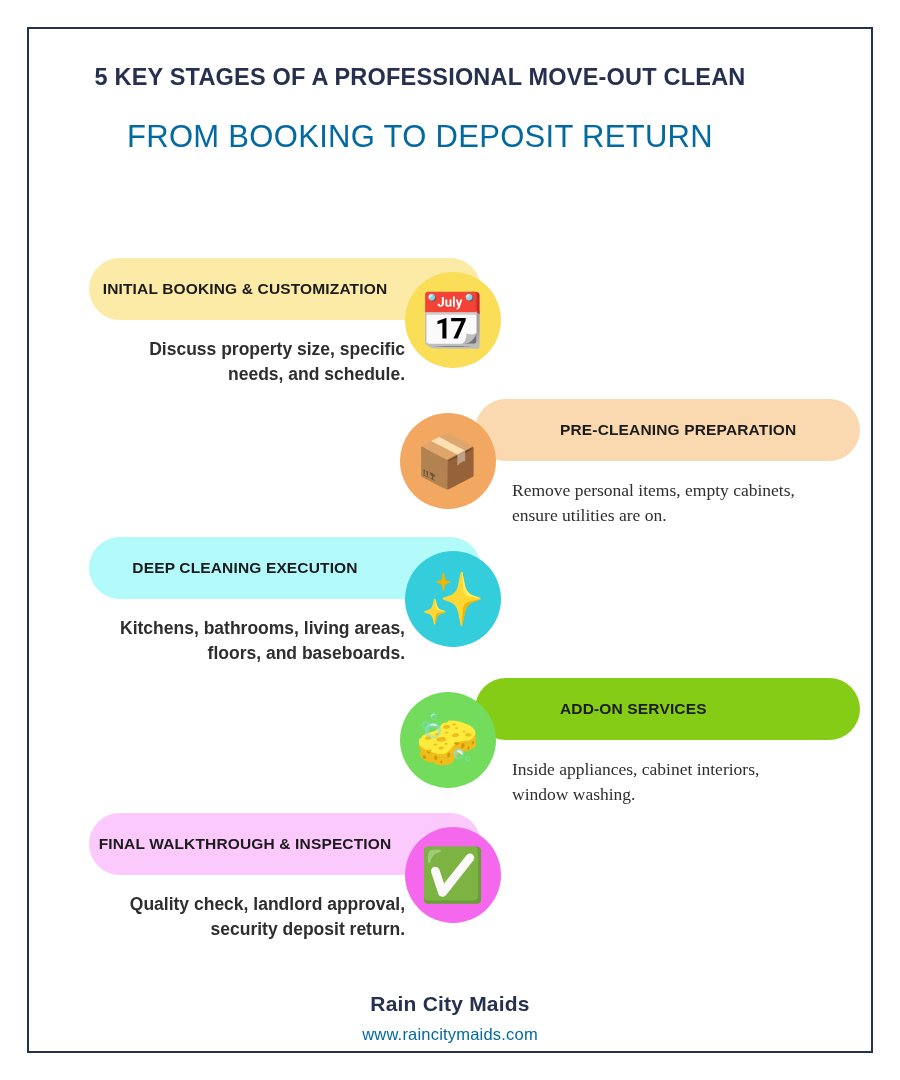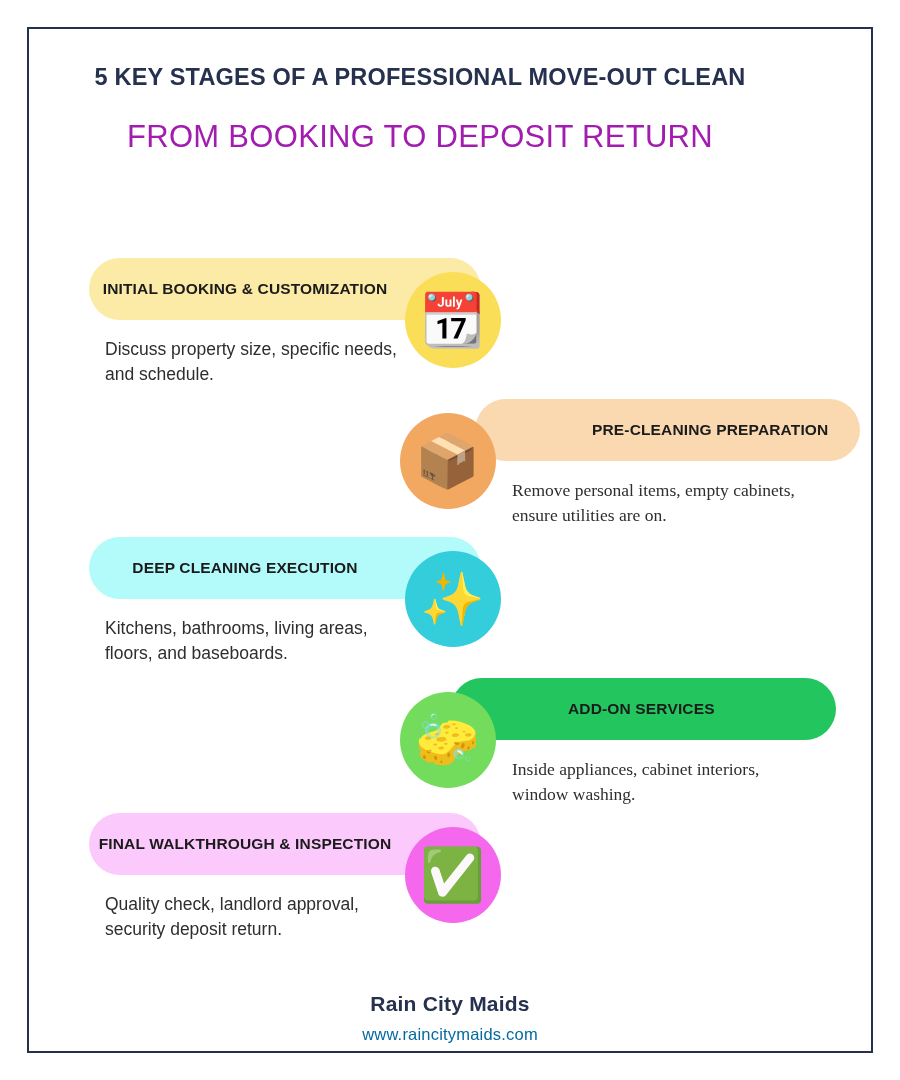--- a/index.html
+++ b/index.html
@@ -54,21 +54,21 @@
     color: #26304f;
     line-height: 1.2;
     margin: 0;
   }
   .title-sub {
     margin: 0;
     margin-top: 27px;
     font-size: 31px;
     font-weight: 400;
     letter-spacing: 0.3px;
-    color: #a21caf;
+    color: #0369a1;
     line-height: 1.2;
   }
 
   
   .stage {
     position: absolute;
     left: 0;
     width: 846px;
     height: 0;
   }
@@ -111,29 +111,29 @@
   }
 
   
   .stage.left .pill {
     left: 62px;
     padding-right: 80px;
     justify-content: center;
   }
   .stage.left .pill-label { text-align: right; }
   .stage.left .circle { left: 375px; top: -17px; }
-  .stage.left .desc { left: 80px; text-align: left; }
+  .stage.left .desc { left: 80px; text-align: right; font-weight: bold; }
 
   
   .stage.right .pill {
     left: 448px;
     padding-left: 85px;
     justify-content: flex-start;
   }
-  .stage.right .pill-label { text-align: right; margin-left: 32px; }
+  .stage.right .pill-label { text-align: right; }
   .stage.right .circle { left: 400px; top: -17px; }
   .stage.right .desc { left: 485px; text-align: left; font-family: Liberation Serif, serif; }
 
   
   .footer {
     position: absolute;
     left: 0;
     width: 846px;
     text-align: center;
   }
@@ -191,21 +191,21 @@
       <div class="pill" style="background: rgb(179, 250, 251); width: 392px; top: -31px; left: 62px;">
         <span class="pill-label">DEEP CLEANING EXECUTION</span>
       </div>
       <div class="circle" style="background: rgb(51, 205, 220); left: 378px;">
         <span class="emoji">✨</span>
       </div>
       <div class="desc" style="top: 48px; left: 78px;">Kitchens, bathrooms, living areas, floors, and baseboards.</div>
     </div>
 
     <div class="stage right" id="stage-3" style="top: 682px;">
-      <div class="pill" style="background: #22c55e; width: 385px; top: -31px; left: 424px;">
+      <div class="pill" style="background: #84cc16; width: 385px; top: -31px; left: 448px;">
         <span class="pill-label">ADD-ON SERVICES</span>
       </div>
       <div class="circle" style="background: rgb(116, 220, 92); left: 373px;">
         <span class="emoji">🧽</span>
       </div>
       <div class="desc" style="top: 48px; left: 485px;">Inside appliances, cabinet interiors, window washing.</div>
     </div>
 
     <div class="stage left" id="stage-4" style="top: 817px;">
       <div class="pill" style="background: rgb(251, 201, 251); width: 392px; top: -31px; left: 62px;">

